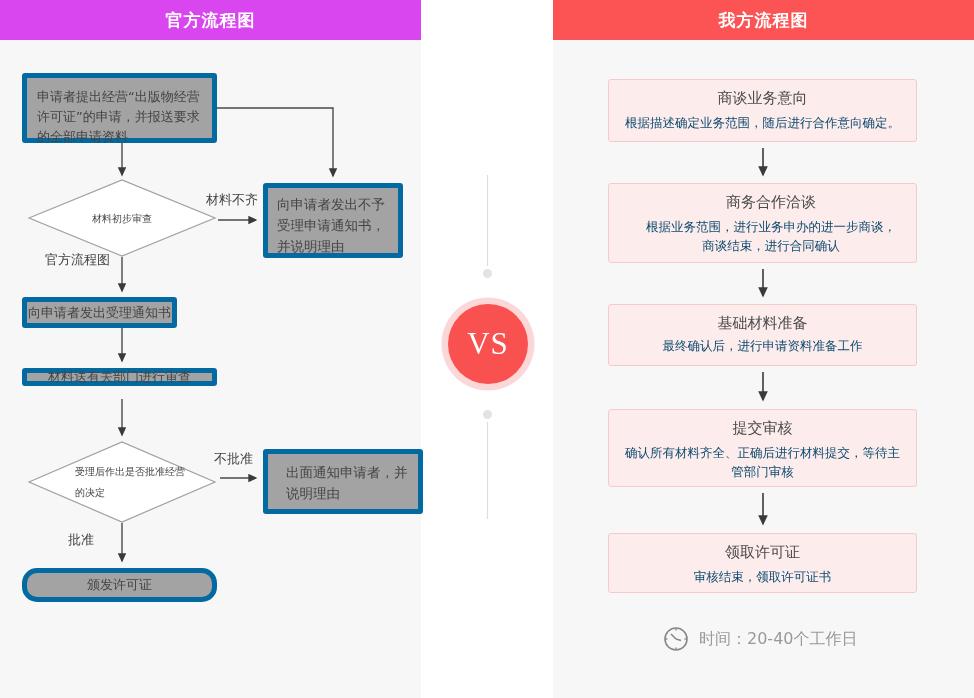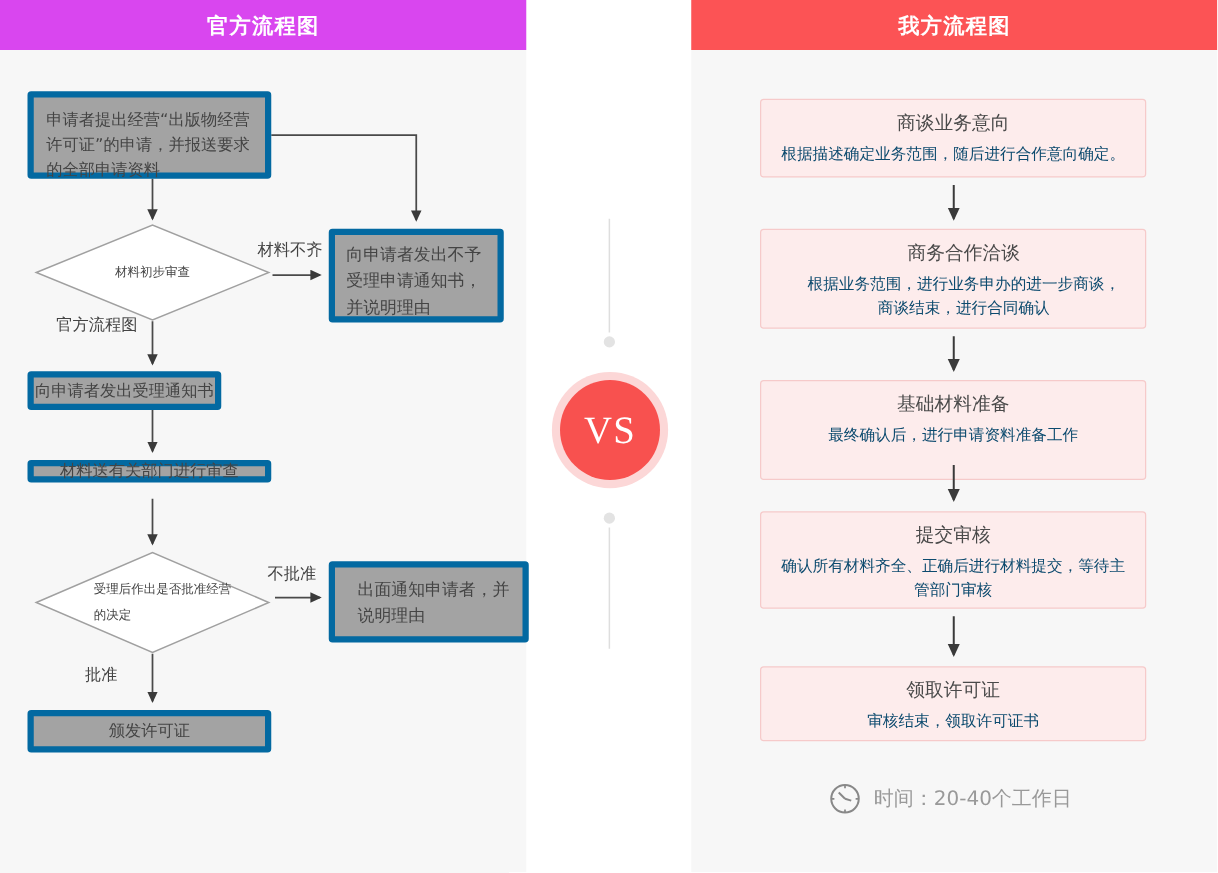--- a/index.html
+++ b/index.html
@@ -75,21 +75,21 @@
     </div>
 
     <div class="pbox" style="top:79px;height:63px;">
       <div class="ptitle">商谈业务意向</div>
       <div class="pdesc">根据描述确定业务范围，随后进行合作意向确定。</div>
     </div>
     <div class="pbox" style="top:183px;height:80px;padding-left:17px;">
       <div class="ptitle">商务合作洽谈</div>
       <div class="pdesc">根据业务范围，进行业务申办的进一步商谈，商谈结束，进行合同确认</div>
     </div>
-    <div class="pbox" style="top:304px;height:80px;">
+    <div class="pbox" style="top:304px;height:62px;font-family:Liberation Mono, monospace;">
       <div class="ptitle">基础材料准备</div>
       <div class="pdesc">最终确认后，进行申请资料准备工作</div>
     </div>
     <div class="pbox" style="top:409px;height:78px;">
       <div class="ptitle">提交审核</div>
       <div class="pdesc">确认所有材料齐全、正确后进行材料提交，等待主管部门审核</div>
     </div>
     <div class="pbox" style="top:533px;height:60px;">
       <div class="ptitle">领取许可证</div>
       <div class="pdesc">审核结束，领取许可证书</div>
@@ -158,15 +158,15 @@
 
   <div class="fbox centered" style="left:22px;top:368px;width:195px;height:18px;">材料送有关部门进行审查</div>
 
   <div class="diamond-label" style="left:75px;top:461px;width:116px;">受理后作出是否批准经营的决定</div>
 
   <div class="branch-label" style="left:214px;top:450px;">不批准</div>
   <div class="branch-label" style="left:68px;top:531px;">批准</div>
 
   <div class="fbox leftpad" style="left:263px;top:449px;width:160px;height:65px;">出面通知申请者，并说明理由</div>
 
-  <div class="fbox centered" style="left:22px;top:568px;width:195px;height:34px;">颁发许可证</div>
+  <div class="fbox centered" style="left:22px;top:568px;width:195px;height:34px;border-radius:15px;">颁发许可证</div>
 
 </div>
 
 </body></html>

